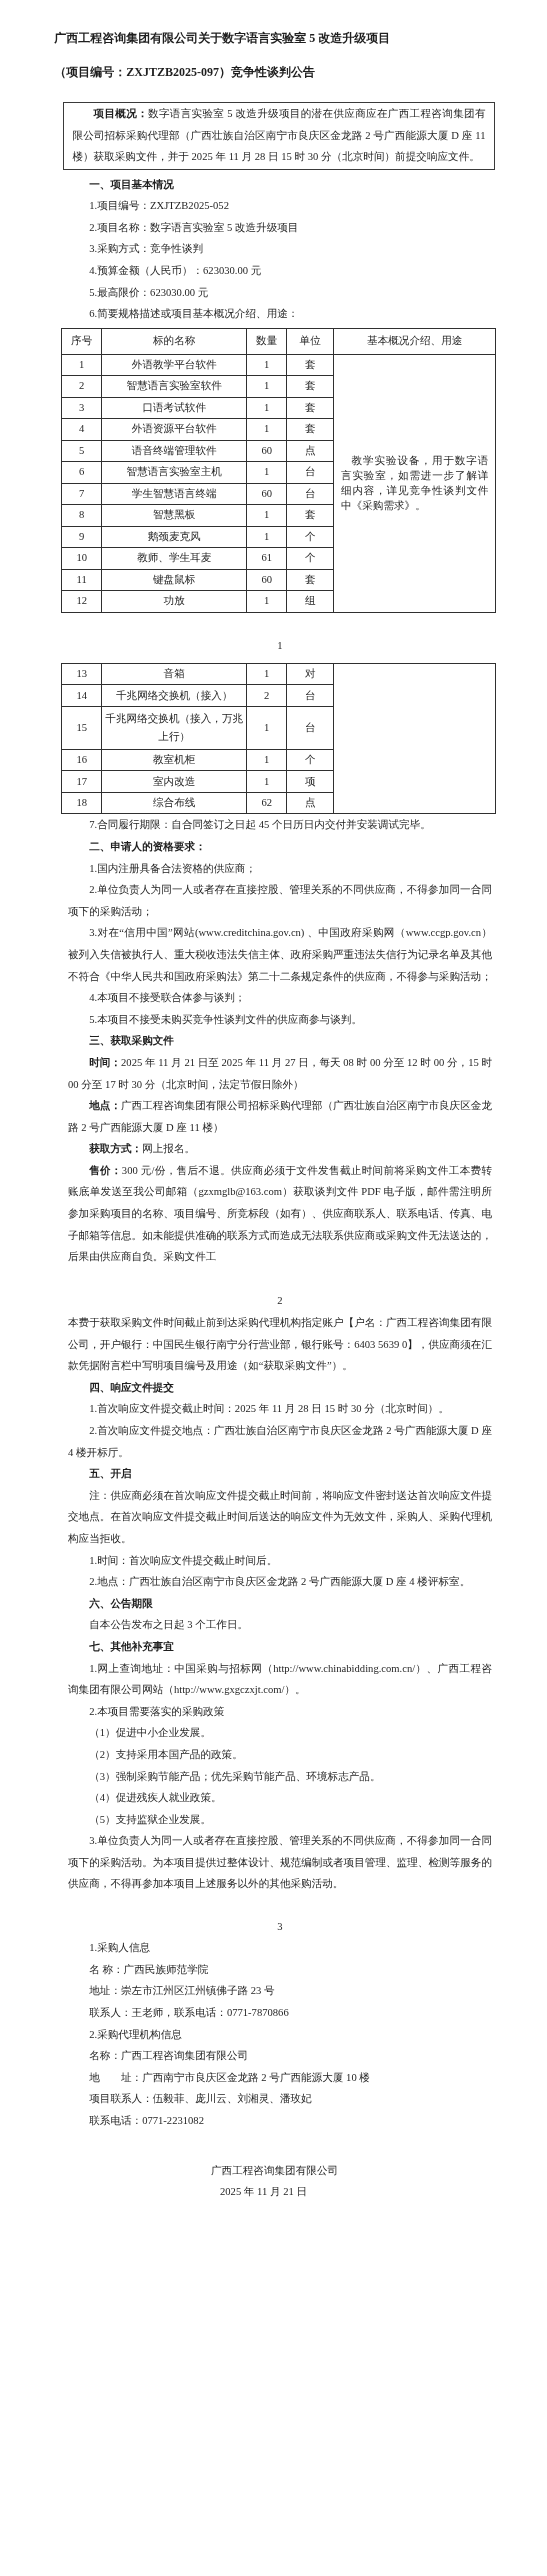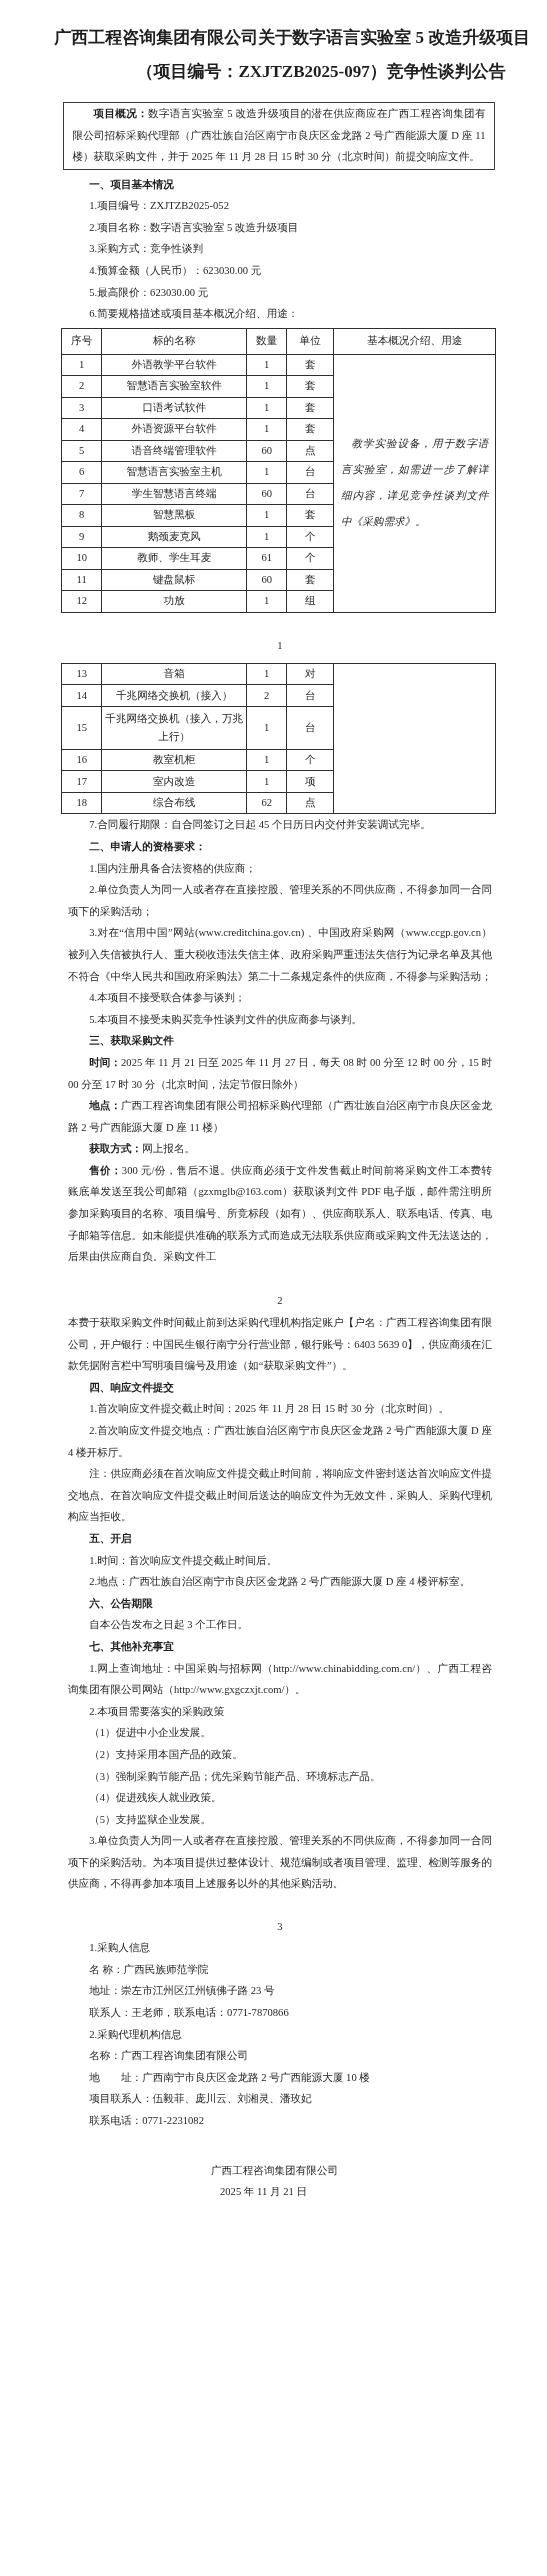--- a/index.html
+++ b/index.html
@@ -2,40 +2,40 @@
 <html style="font-size:11px"><head>
 <meta charset="utf-8">
 <style>
   html,body{margin:0;padding:0;}
   body{
     width:548px;height:2576px;overflow:hidden;background:#ffffff;color:#1f1f1f;
     font-family:"Liberation Serif","DejaVu Serif",serif;
     -webkit-font-smoothing:antialiased;
   }
   .content{padding:20.5px 56px 0 68px;font-size:10.6px;line-height:21.6px;}
-  .title-line{font-weight:bold;font-size:17px;line-height:34px;text-align:right;white-space:nowrap;margin:0 -13.7px;}
+  .title-line{font-weight:bold;font-size:12px;line-height:34px;text-align:left;white-space:nowrap;margin:0 -13.7px;}
   .title-wrap{margin-bottom:4.1px;}
   .overview-box{border:1.4px solid #3a3a3a;margin:13px -2.7px 4px -4.8px;padding:0.7px 8.2px;}
   p{margin:0;}
   .para{text-indent:2em;text-align:justify;}
   .cont{text-indent:0;text-align:justify;}
   .s-heading{font-weight:bold;}
   .pn{text-align:center;}
   #pn1{margin-top:22px;}
   #pn2{margin-top:22.6px;}
   #pn3{margin-top:20.5px;}
   table{border-collapse:collapse;table-layout:fixed;width:433px;margin-left:-6.8px;}
   #table-page1{margin-top:2.7px;}
   #table-page2{margin-top:6.8px;}
   th,td{border:0.7px solid #2f2f2f;font-weight:normal;text-align:center;vertical-align:middle;
         padding:0 2.1px;font-size:10.6px;line-height:18px;overflow:hidden;}
   thead th{height:25px;}
   td{height:20.5px;}
   tr.tall td{height:42px;}
-  td.desc{text-align:justify;padding:0 6.8px;line-height:26px;font-style:italic;}
+  td.desc{text-align:justify;padding:0 6.8px;line-height:15px;}
   td.desc div{text-indent:1em;}
   .signature{margin-top:28px;text-align:center;}
   .sig-company{padding-right:11px;}
   .sig-date{padding-right:33px;}
 </style>
 </head>
 <body>
 
 <div class="content">
 
@@ -218,23 +218,23 @@
   <p class="para"><b>获取方式：</b><span>网上报名。</span></p>
   <p class="para"><b>售价：</b><span>300 元/份，售后不退。供应商必须于文件发售截止时间前将采购文件工本费转账底单发送至我公司邮箱（gzxmglb@163.com）获取谈判文件 PDF 电子版，邮件需注明所参加采购项目的名称、项目编号、所竞标段（如有）、供应商联系人、联系电话、传真、电子邮箱等信息。如未能提供准确的联系方式而造成无法联系供应商或采购文件无法送达的，后果由供应商自负。采购文件工</span></p>
 
   <p class="pn" id="pn2">2</p>
 
   <p class="cont">本费于获取采购文件时间截止前到达采购代理机构指定账户【户名：广西工程咨询集团有限公司，开户银行：中国民生银行南宁分行营业部，银行账号：6403 5639 0】，供应商须在汇款凭据附言栏中写明项目编号及用途（如“获取采购文件”）。</p>
 
   <p class="para s-heading">四、响应文件提交</p>
   <p class="para">1.首次响应文件提交截止时间：2025 年 11 月 28 日 15 时 30 分（北京时间）。</p>
   <p class="para">2.首次响应文件提交地点：广西壮族自治区南宁市良庆区金龙路 2 号广西能源大厦 D 座 4 楼开标厅。</p>
+  <p class="para s-heading">五、开启</p>
+
   <p class="para">注：供应商必须在首次响应文件提交截止时间前，将响应文件密封送达首次响应文件提交地点。在首次响应文件提交截止时间后送达的响应文件为无效文件，采购人、采购代理机构应当拒收。</p>
-
-  <p class="para s-heading">五、开启</p>
   <p class="para">1.时间：首次响应文件提交截止时间后。</p>
   <p class="para">2.地点：广西壮族自治区南宁市良庆区金龙路 2 号广西能源大厦 D 座 4 楼评标室。</p>
 
   <p class="para s-heading">六、公告期限</p>
   <p class="para">自本公告发布之日起 3 个工作日。</p>
 
   <p class="para s-heading">七、其他补充事宜</p>
   <p class="para">1.网上查询地址：中国采购与招标网（http://www.chinabidding.com.cn/）、广西工程咨询集团有限公司网站（http://www.gxgczxjt.com/）。</p>
   <p class="para">2.本项目需要落实的采购政策</p>
   <p class="para">（1）促进中小企业发展。</p>

